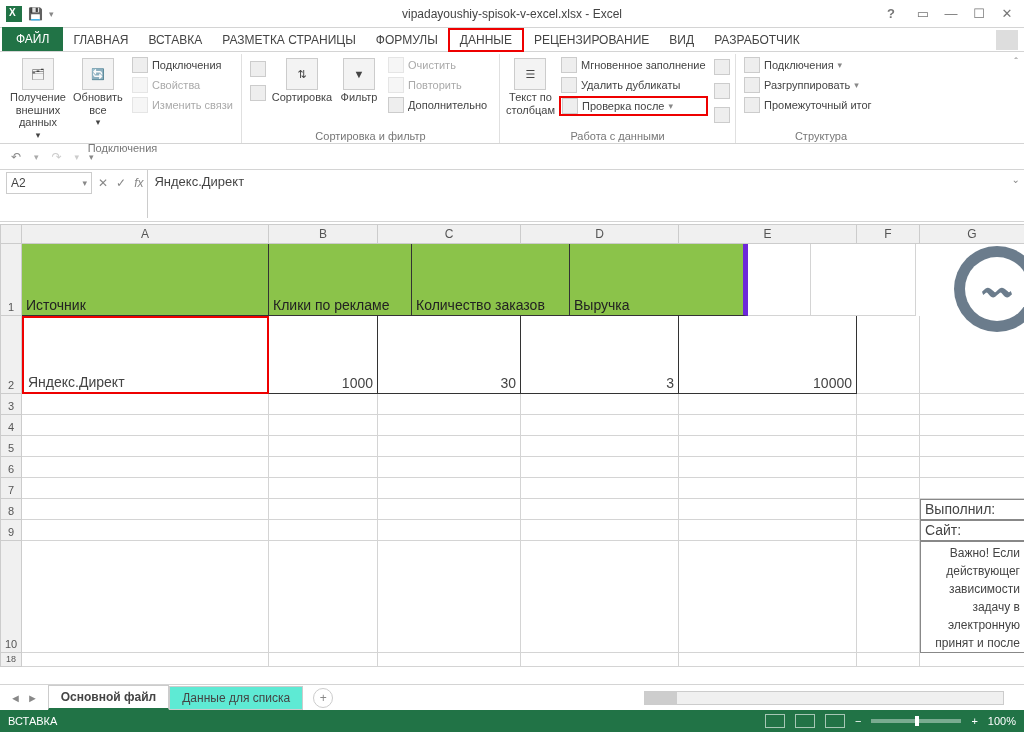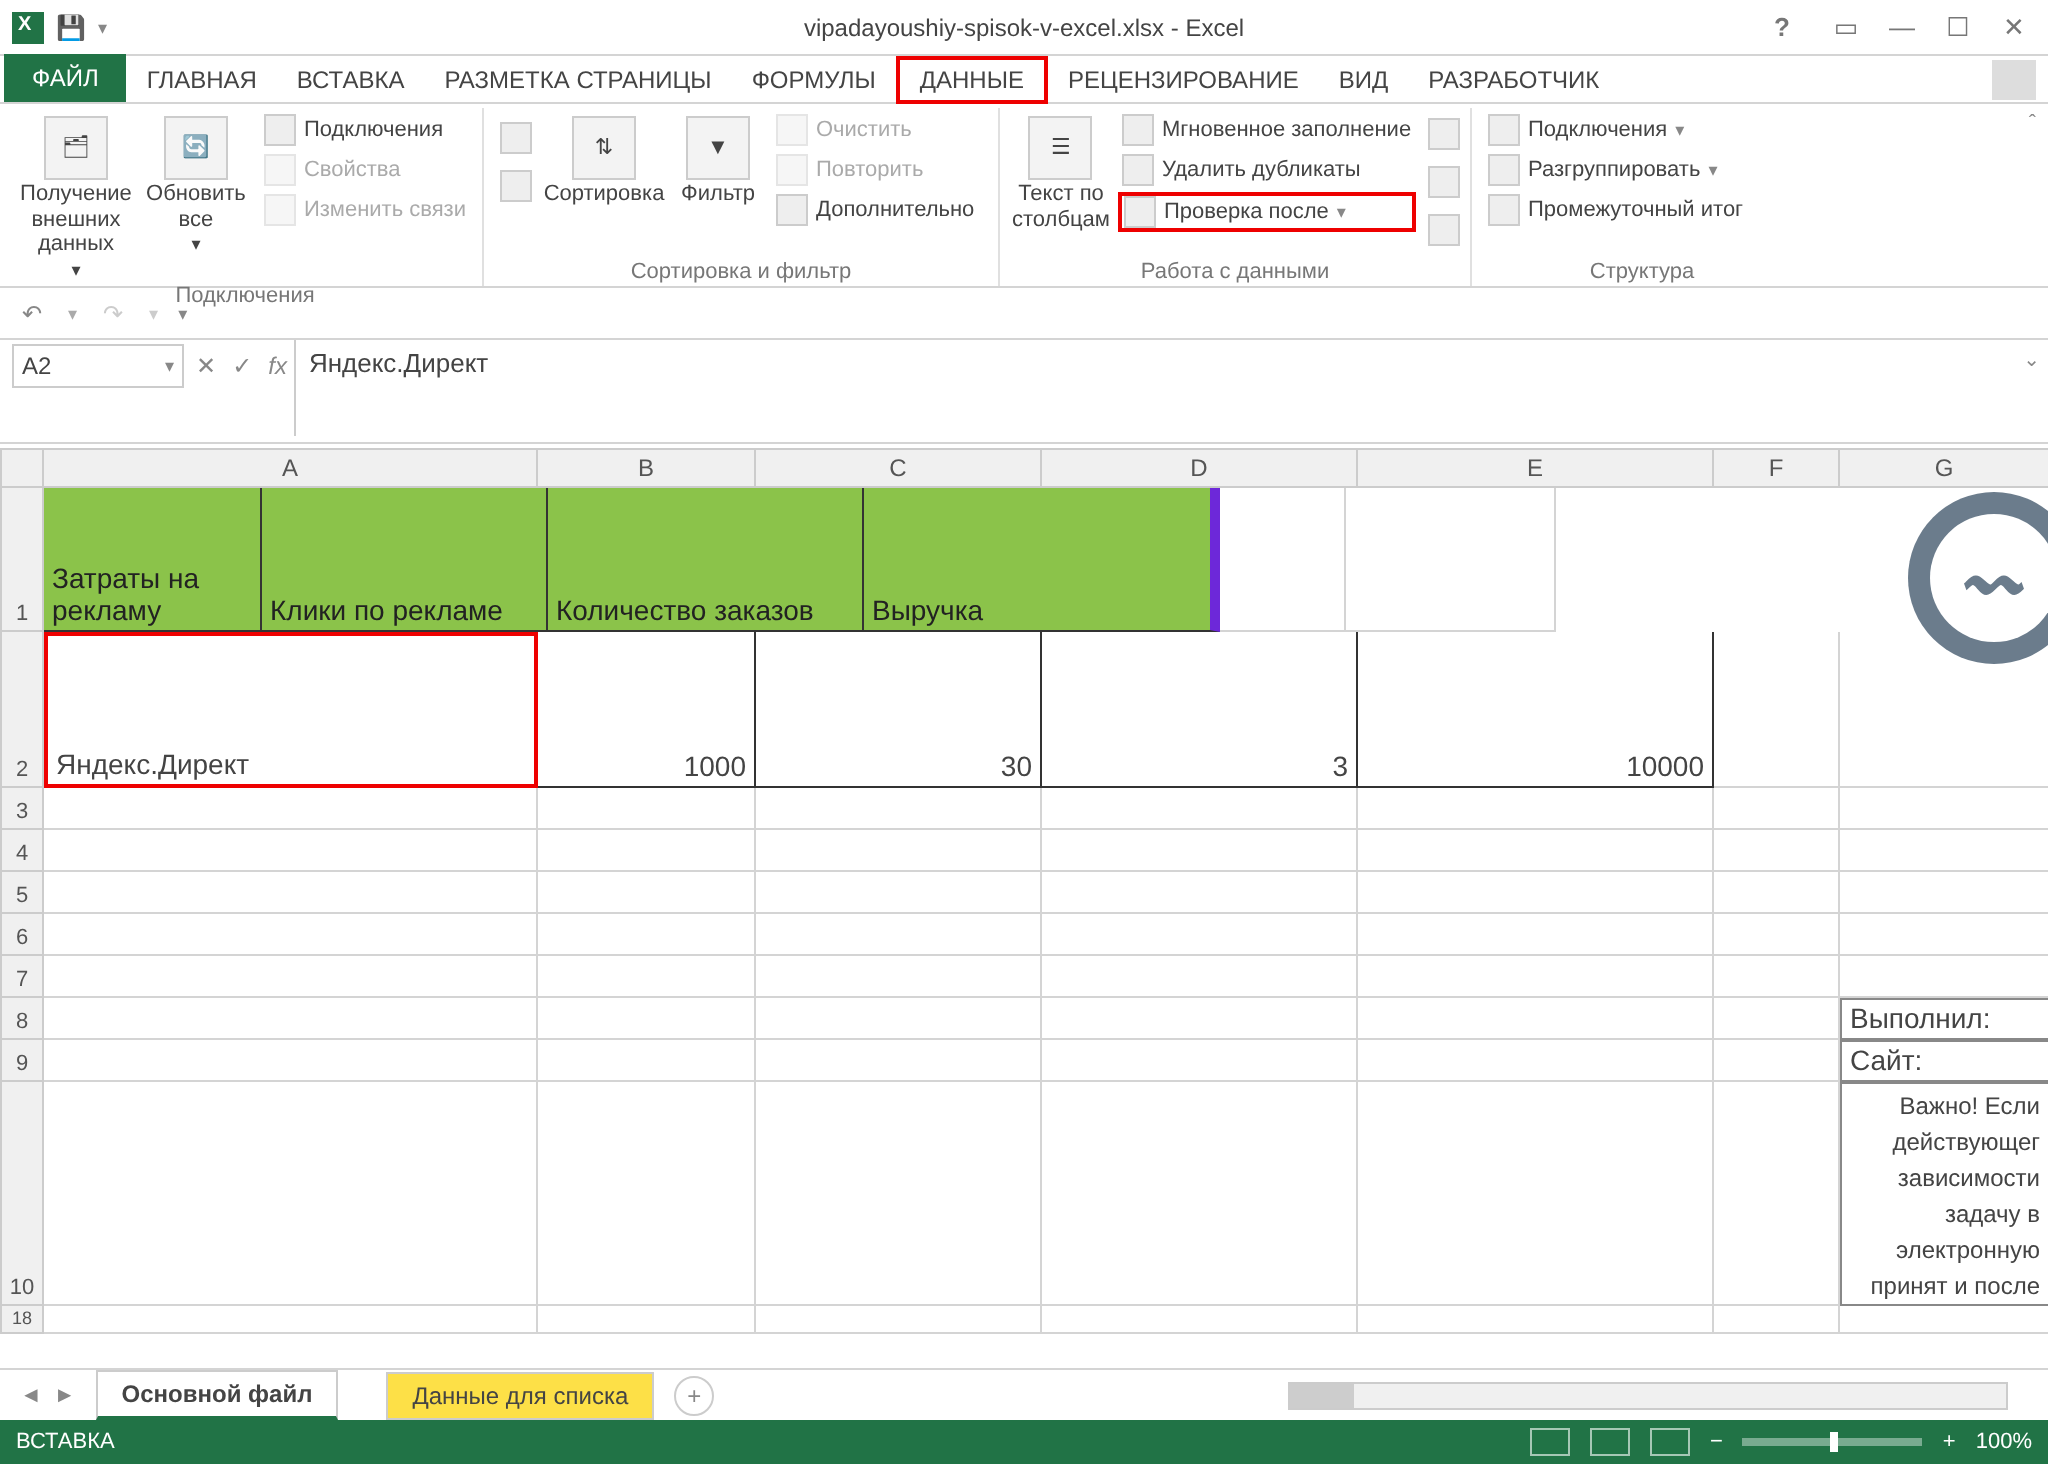--- a/index.html
+++ b/index.html
@@ -64,21 +64,21 @@
 .row2 .cell.num { justify-content:flex-end; }
 .sel { border:2px solid #e00 !important; }
 .logo-circ { width:86px; height:86px; border-radius:50%; background:#6b7c8c; display:flex; align-items:center; justify-content:center; position:absolute; right:-16px; top:22px;}
 .logo-circ .inner { width:64px; height:64px; border-radius:50%; background:#fff; display:flex; align-items:center; justify-content:center;}
 .logo-circ .bolt { font-size:28px; color:#6b7c8c; font-weight:bold;}
 
 
 .sheetbar { position:absolute; bottom:22px; left:0; right:0; height:26px; background:#fff; border-top:1px solid #d4d4d4; display:flex; align-items:center; }
 .sheetnav { display:flex; gap:6px; padding:0 10px; color:#888; font-size:11px;}
 .sheettab { padding:4px 12px; border:1px solid #ccc; border-bottom:2px solid #217346; background:#fff; font-size:12px; font-weight:bold;}
-.sheettab.inactive { border-bottom:1px solid #ccc; font-weight:normal; background:#fde047;margin-left:24px;}
+.sheettab.inactive { border-bottom:1px solid #ccc; font-weight:normal; background:#5eead4;}
 .addsheet { width:20px; height:20px; border:1px solid #ccc; border-radius:50%; margin-left:10px; display:flex; align-items:center; justify-content:center; color:#888;}
 .hscroll { flex:1; display:flex; align-items:center; justify-content:flex-end; padding-right:20px;}
 .hscroll .track { width:360px; height:14px; background:#f0f0f0; border:1px solid #ccc; position:relative;}
 .hscroll .thumb { position:absolute; left:0; top:0; width:32px; height:12px; background:#cdcdcd;}
 
 
 .status { position:absolute; bottom:0; left:0; right:0; height:22px; background:#217346; color:#fff; display:flex; align-items:center; font-size:11px; padding:0 8px; justify-content:space-between;}
 .status .right { display:flex; align-items:center; gap:10px;}
 .viewbtn { width:20px; height:14px; border:1px solid rgba(255,255,255,.6); }
 .zoom-slider { width:90px; height:4px; background:rgba(255,255,255,.4); position:relative;}
@@ -274,21 +274,21 @@
     <div class="colh" style="width:109px">B</div>
     <div class="colh" style="width:143px">C</div>
     <div class="colh" style="width:158px">D</div>
     <div class="colh" style="width:178px">E</div>
     <div class="colh" style="width:63px">F</div>
     <div class="colh" style="width:105px">G</div>
   </div>
   <div class="rows">
     <div class="row row1" style="height:72px">
       <div class="rowh">1</div>
-      <div class="cell" style="width:109px">Затраты на рекламу</div>
+      <div class="cell" style="width:247px">Источник</div>
       <div class="cell" style="width:143px">Клики по рекламе</div>
       <div class="cell" style="width:158px">Количество заказов</div>
       <div class="cell last" style="width:178px">Выручка</div>
       <div class="cell" style="width:63px;background:#fff;border-right:1px solid #d4d4d4;border-bottom:1px solid #d4d4d4"></div>
       <div class="cell" style="width:105px;background:#fff;border-right:1px solid #d4d4d4;border-bottom:1px solid #d4d4d4"></div>
     </div>
     <div class="row row2" style="height:78px">
       <div class="rowh">2</div>
       <div class="cell sel" style="width:247px">Яндекс.Директ</div>
       <div class="cell num" style="width:109px">1000</div>

